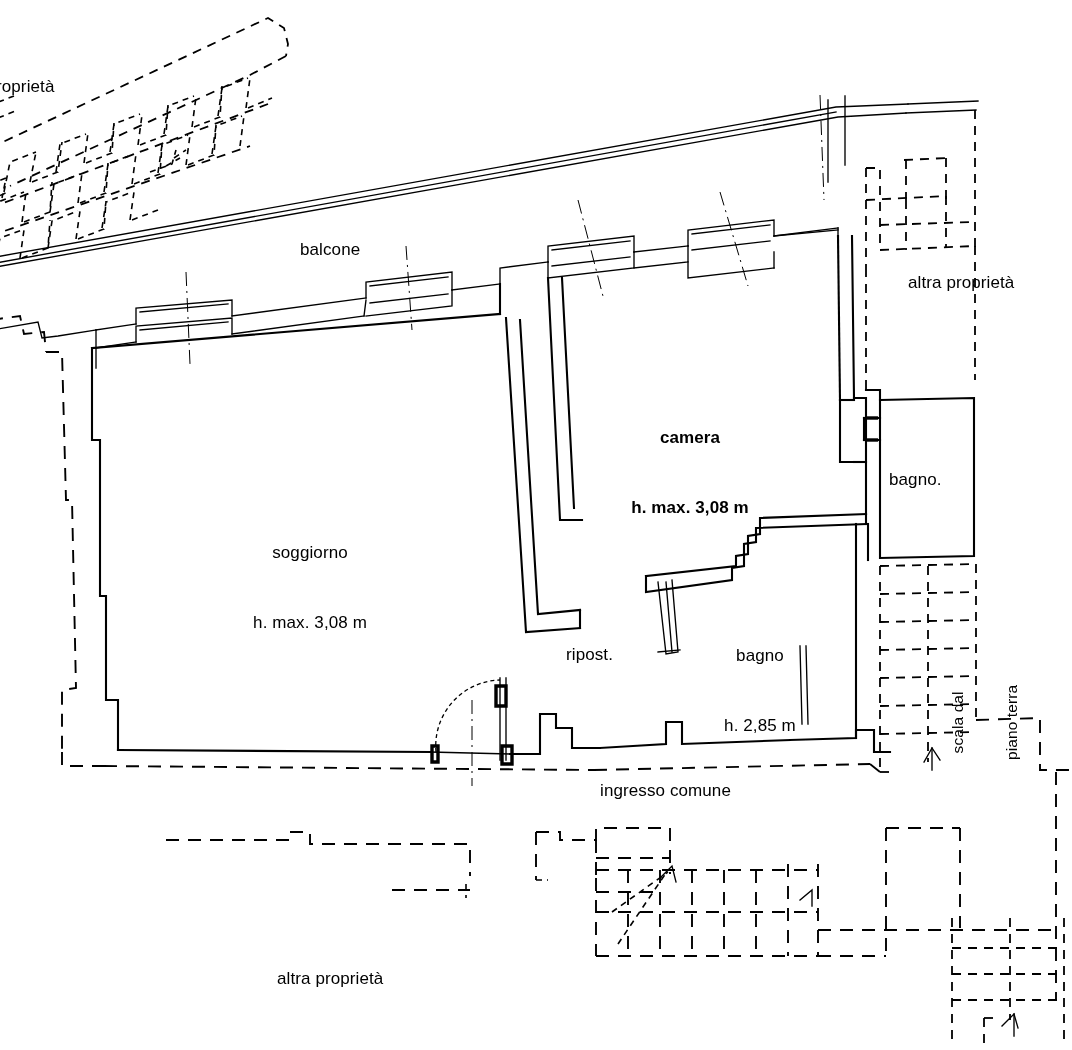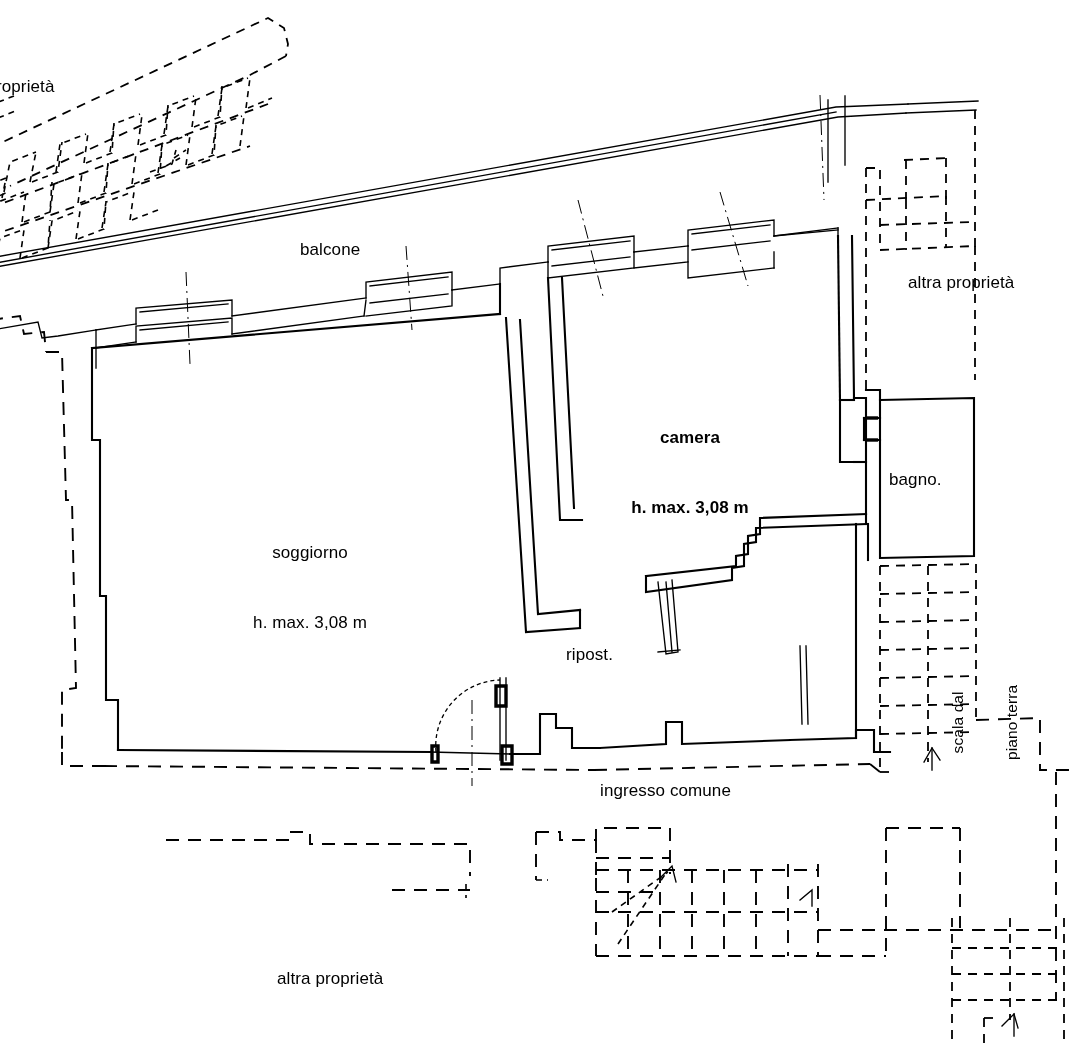--- a/index.html
+++ b/index.html
@@ -347,20 +347,24 @@
     <div>h. max. 3,08 m</div>
   </div>
 
   <div class="lbl" style="left:889px; top:468px;">bagno.</div>
 
   <div class="lbl ctr" style="left:310px; top:494px;">
     <div>soggiorno</div>
     <div>h. max. 3,08 m</div>
   </div>
 
+  <div class="lbl ctr" style="left:760px; top:597px;">
+    <div>bagno</div>
+    <div>h. 2,85 m</div>
+  </div>
 
   <div class="lbl" style="left:566px; top:643px;">ripost.</div>
 
   <div class="lbl rot" style="left:912px; top:760px;">
     <div>scala dal</div>
     <div>piano terra</div>
   </div>
 
   <div class="lbl" style="left:600px; top:779px;">ingresso comune</div>
 

